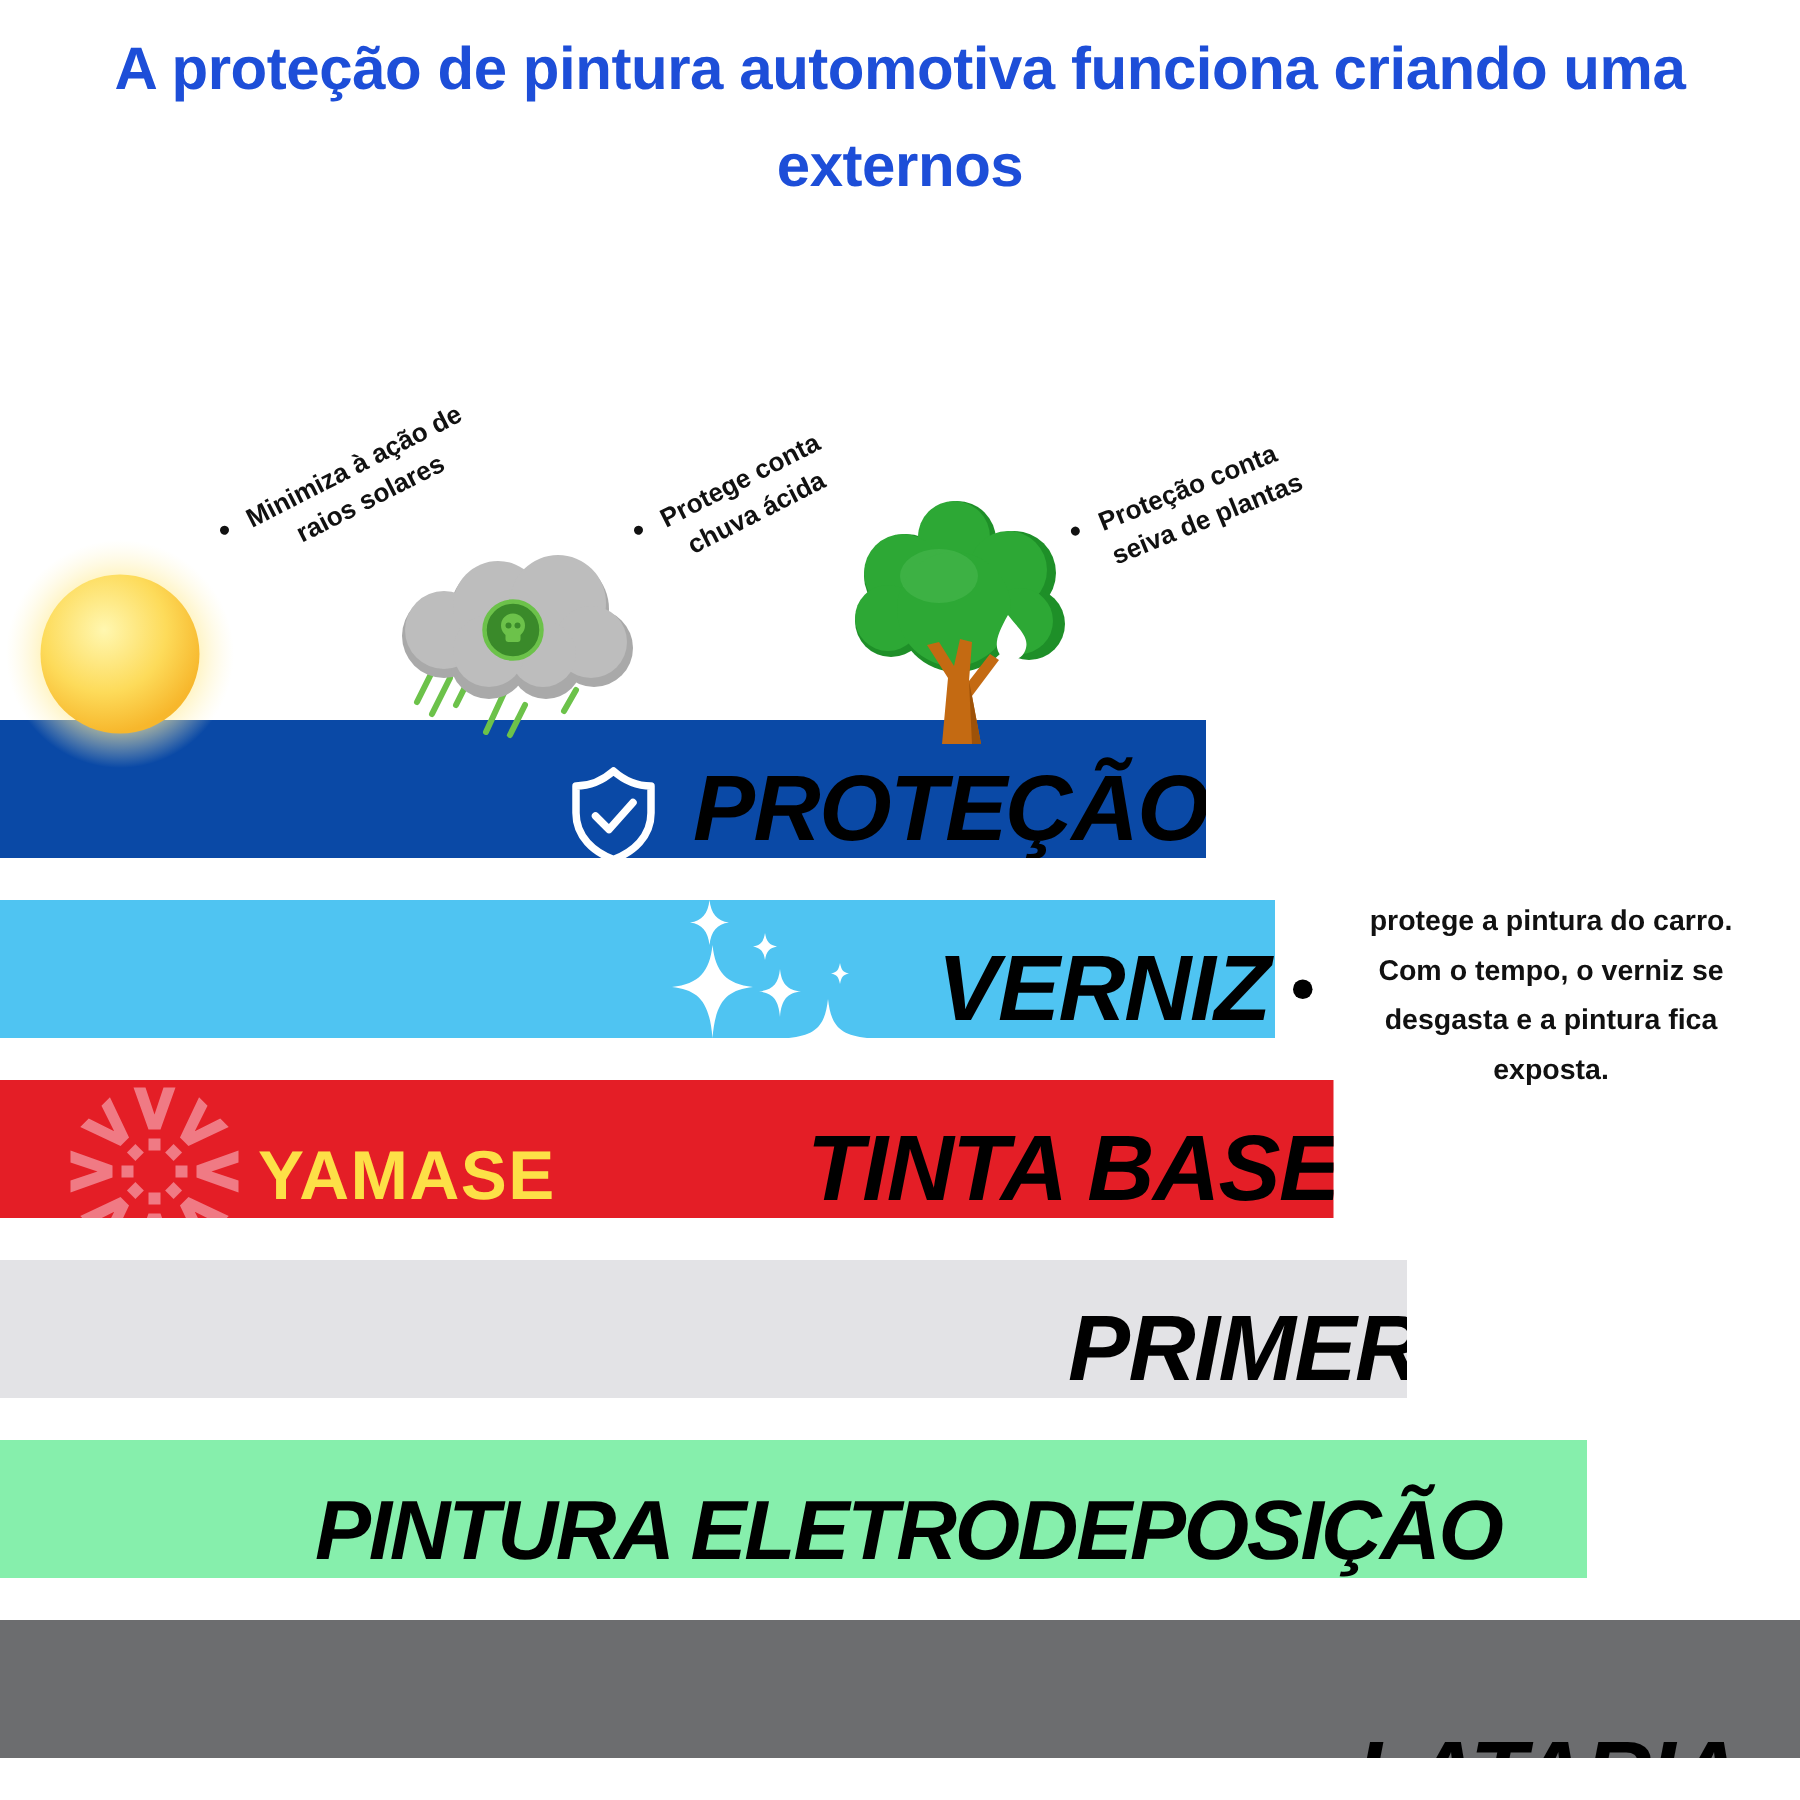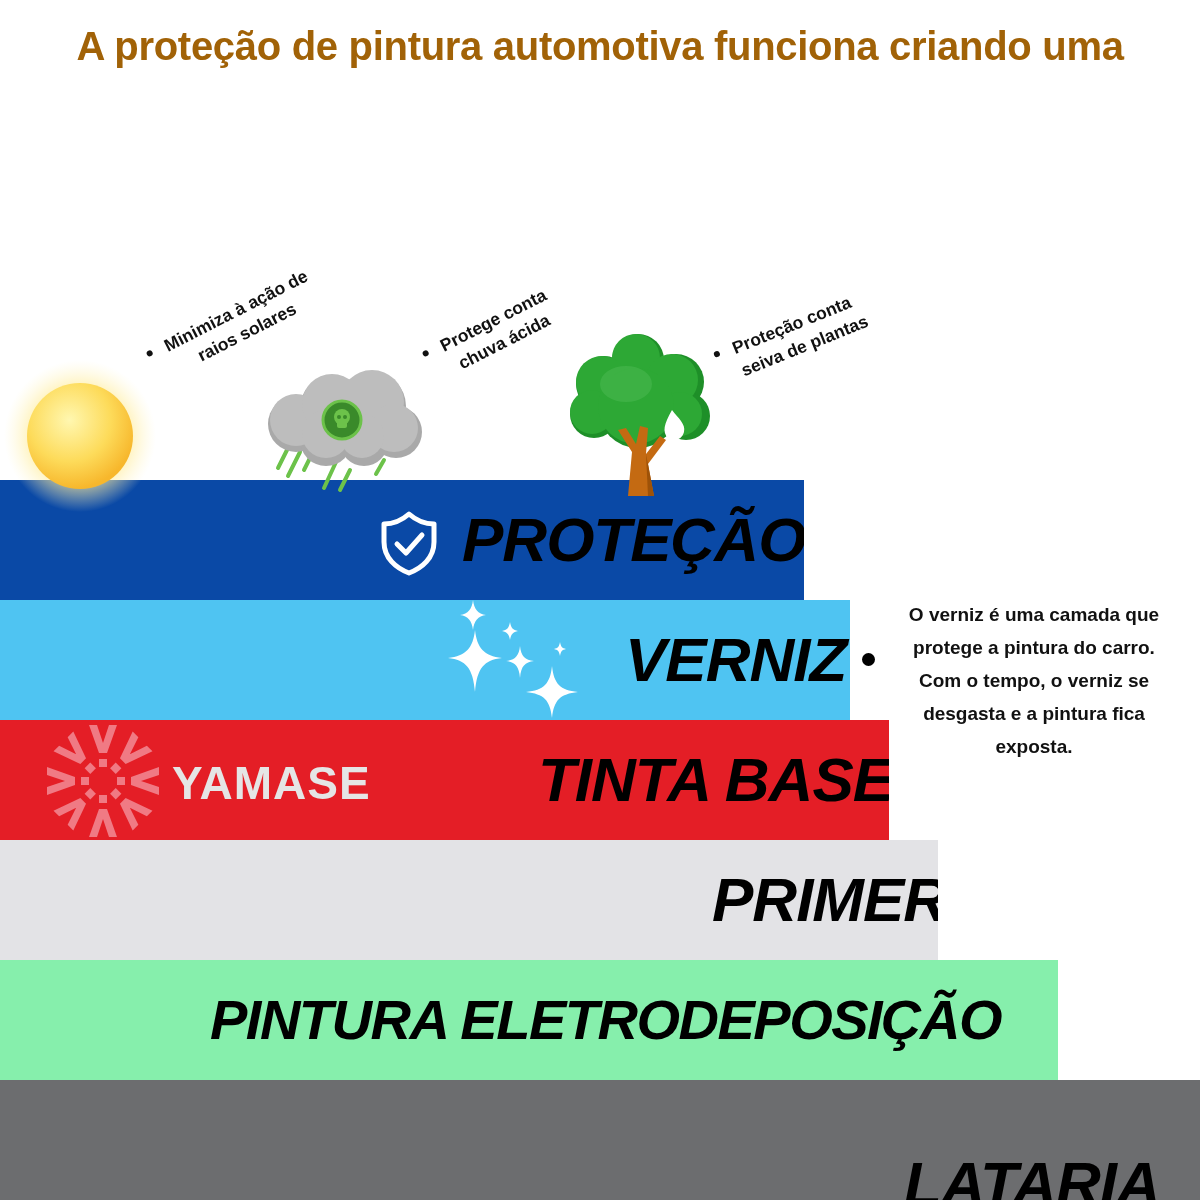--- a/index.html
+++ b/index.html
@@ -2,33 +2,33 @@
 <html><head>
   <meta charset="utf-8">
   <style>
     * { margin: 0; padding: 0; box-sizing: border-box; }
     html, body { width: 1200px; height: 1200px; background: #ffffff; overflow: hidden; }
     body { position: relative; font-family: "Liberation Sans", "DejaVu Sans", sans-serif; color: #000; }
 
     .title {
       position: absolute; left: 0; top: 14px; width: 1200px;
       text-align: center; font-family: "Liberation Sans", sans-serif;
-      font-weight: 700; font-size: 40px; line-height: 65px; color: #a16207;
+      font-weight: 700; font-size: 40px; line-height: 65px; color: #1d4ed8;
       letter-spacing: -0.3px;
     }
 
     .note {
       position: absolute; font-family: "Liberation Sans", sans-serif;
       font-weight: 700; font-size: 17.5px; line-height: 24px; color: #111;
       transform-origin: left top; white-space: nowrap;
     }
     .note .bullet { display: inline-block; width: 6px; height: 6px; background: #111; border-radius: 50%; margin-right: 14px; vertical-align: middle; position: relative; top: -2px; }
     .note .l2 { display: block; text-align: center; }
 
-    .layer { position: absolute; left: 0; height: 120px; overflow: hidden; text-align: center; }
+    .layer { position: absolute; left: 0; height: 92px; overflow: hidden; text-align: center; }
     .layer .label {
       position: absolute; top: 0; height: 120px; line-height: 120px;
       font-family: "Liberation Sans", sans-serif; font-weight: 700; font-style: italic;
       font-size: 62px; color: #000; white-space: nowrap; letter-spacing: -1px;
       transform: scaleX(1.0);
     }
 
     .side-note {
       position: absolute; left: 884px; top: 598px; width: 300px;
       text-align: center; font-family: "Liberation Sans", sans-serif; font-weight: 700;
@@ -36,20 +36,21 @@
     }
     .side-bullet { position: absolute; left: 862px; top: 653px; width: 13px; height: 13px; border-radius: 50%; background: #000; }
 
     .icon { position: absolute; }
   </style>
 </head>
 <body>
 
 <div class="title">
   <div>A proteção de pintura automotiva funciona criando uma</div>
+  <div>externos</div>
 </div>
 
 <div class="note" style="left:142px; top:345px; transform: rotate(-27deg);">
   <span class="bullet"></span><span>Minimiza à ação de</span>
   <span class="l2" style="padding-left:20px;">raios solares</span>
 </div>
 <div class="note" style="left:418px; top:345px; transform: rotate(-27deg);">
   <span class="bullet"></span><span>Protege conta</span>
   <span class="l2" style="padding-left:20px;">chuva ácida</span>
 </div>
@@ -98,21 +99,21 @@
         <rect x="-4" y="-22" width="8" height="8" transform="rotate(45)"></rect>
         <rect x="-4" y="-22" width="8" height="8" transform="rotate(90)"></rect>
         <rect x="-4" y="-22" width="8" height="8" transform="rotate(135)"></rect>
         <rect x="-4" y="-22" width="8" height="8" transform="rotate(180)"></rect>
         <rect x="-4" y="-22" width="8" height="8" transform="rotate(225)"></rect>
         <rect x="-4" y="-22" width="8" height="8" transform="rotate(270)"></rect>
         <rect x="-4" y="-22" width="8" height="8" transform="rotate(315)"></rect>
       </g>
     </g>
   </svg>
-  <div style="position:absolute; left:172px; top:38px; font-family:'Liberation Sans',sans-serif; font-weight:700; font-size:46px; line-height:50px; color:#e5e5e5; letter-spacing:1px;">YAMASE</div>
+  <div style="position:absolute; left:172px; top:38px; font-family:'Liberation Sans',sans-serif; font-weight:700; font-size:46px; line-height:50px; color:#fde047; letter-spacing:1px;">YAMASE</div>
   <div class="label" style="left:538px;">TINTA BASE</div>
 </div>
 
 <div class="layer" style="top:840px; width:938px; background:#E3E3E6;">
   <div class="label" style="left:712px;">PRIMER</div>
 </div>
 
 <div class="layer" style="top:960px; width:1058px; background:#86efac;">
   <div class="label" style="left:210px; font-size:56px; letter-spacing:-1.5px;">PINTURA ELETRODEPOSIÇÃO</div>
 </div>
@@ -190,18 +191,17 @@
     <circle cx="68" cy="74" r="38"></circle>
   </g>
   <ellipse cx="58" cy="52" rx="26" ry="18" fill="#48B84E" opacity="0.6"></ellipse>
   <path d="M104 78 C96 92 94 100 100 106 C106 110 114 108 116 100 C118 92 110 86 104 78 Z" fill="#ffffff"></path>
   <path d="M60 164 L64 120 L50 98 L58 96 L68 112 L72 94 L80 96 L78 122 L92 104 L98 108 L80 132 L86 164 Z" fill="#C46A12"></path>
   <path d="M78 122 L80 164 L86 164 L80 132 Z" fill="#9E5208"></path>
 </svg>
 
 <div class="side-bullet"></div>
 <div class="side-note">
-  <div>O verniz é uma camada que</div>
   <div>protege a pintura do carro.</div>
   <div>Com o tempo, o verniz se</div>
   <div>desgasta e a pintura fica</div>
   <div>exposta.</div>
 </div>
 
 </body></html>

